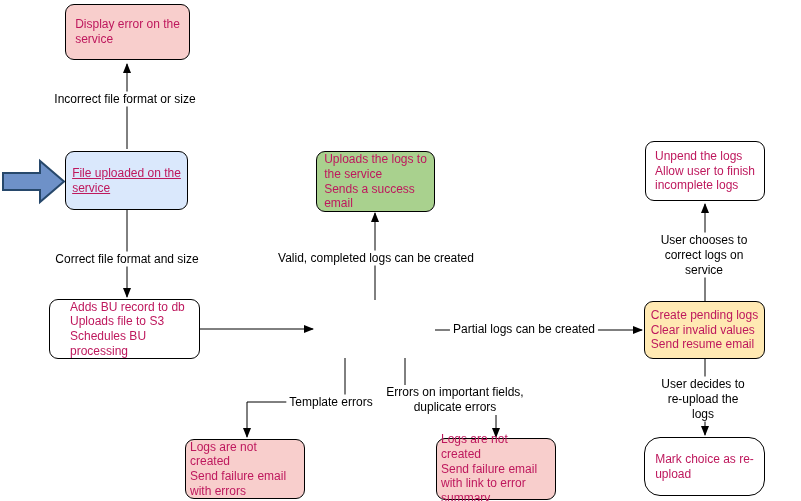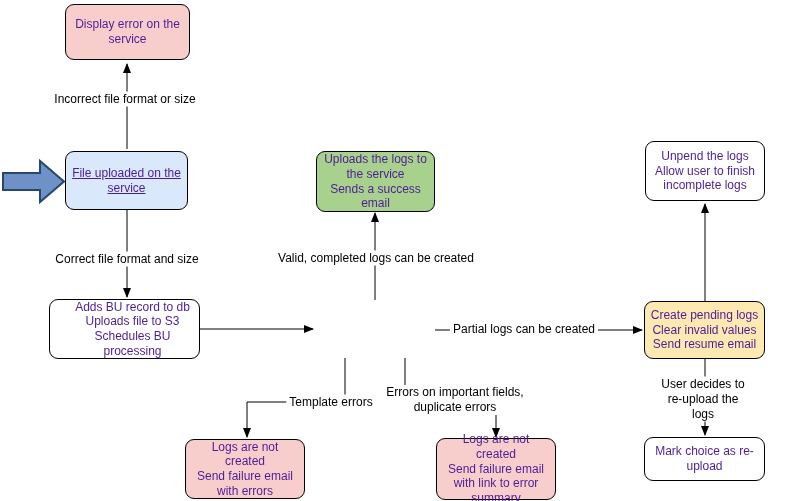--- a/index.html
+++ b/index.html
@@ -20,24 +20,24 @@
   }
   .wire { stroke:#000; stroke-width:1; fill:none; }
   .node {
     position:absolute;
     box-sizing:border-box;
     border:1px solid #000;
     border-radius:9px;
     display:flex;
     align-items:center;
     justify-content:center;
-    text-align:center;
+    text-align:left;
     font-size:12px;
     line-height:1.22;
-    color:#4c1d95;
+    color:#be185d;
     white-space:pre-line;
     padding:2px 4px;
     z-index:1;
   }
   .fill-red    { background:var(--red); }
   .fill-blue   { background:var(--blue); }
   .fill-green  { background:var(--green); }
   .fill-yellow { background:var(--yellow); }
   .fill-white  { background:#ffffff; }
   .edge-label {
@@ -94,21 +94,21 @@
 
 
   <div class="node fill-yellow" style="left:644px; top:301px; width:121px; height:58px;">Create pending logs
 Clear invalid values
 Send resume email</div>
 
   <div class="node fill-white" style="left:645px; top:141px; width:120px; height:60px;">Unpend the logs
 Allow user to finish
 incomplete logs</div>
 
-  <div class="node fill-white" style="left:644px; top:437px; width:121px; height:44px;">Mark choice as re-
+  <div class="node fill-white" style="left:644px; top:437px; width:121px; height:59px;border-radius:16px;">Mark choice as re-
 upload</div>
 
   <div class="node fill-red" style="left:185px; top:439px; width:120px; height:60px;">Logs are not created
 Send failure email
 with errors</div>
 
   <div class="node fill-red" style="left:436px; top:438px; width:120px; height:62px;">Logs are not created
 Send failure email
 with link to error
 summary</div>
@@ -119,16 +119,17 @@
 
   <div class="edge-label" style="left:376px; top:258px;">Valid, completed logs can be created</div>
 
   <div class="edge-label" style="left:524px; top:329px;">Partial logs can be created</div>
 
   <div class="edge-label" style="left:331px; top:402px;">Template errors</div>
 
   <div class="edge-label" style="left:455px; top:400px;">Errors on important fields,
 duplicate errors</div>
 
+  <div class="edge-label" style="left:704px; top:255px;">User chooses to correct logs on service</div>
 
   <div class="edge-label" style="left:703px; top:399px;">User decides to re-upload the logs</div>
 
 </div>
 
 </body></html>

